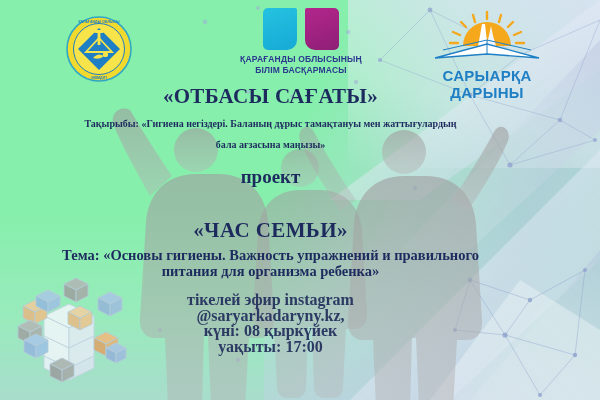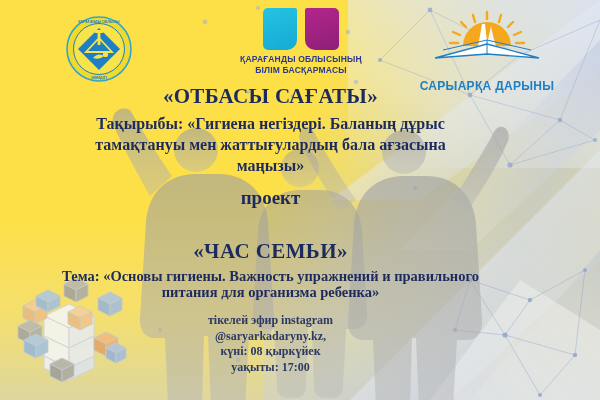--- a/index.html
+++ b/index.html
@@ -5,21 +5,21 @@
   html, body {
     margin: 0;
     padding: 0;
     background: #ffffff;
   }
   #poster {
     position: relative;
     width: 600px;
     height: 400px;
     overflow: hidden;
-    background: #fde047;
+    background: #86efac;
     font-family: "Liberation Serif", "DejaVu Serif", serif;
     text-decoration: underline;
   }
 
   
   .bg-layer {
     position: absolute;
     inset: 0;
     pointer-events: none;
   }
@@ -113,24 +113,24 @@
   }
   .logo-saryarka .mark {
     width: 120px;
     height: 52px;
     margin: 0 auto;
     position: relative;
   }
   .logo-saryarka .cap {
     font-family: "Liberation Sans", sans-serif;
     font-weight: bold;
-    font-size: 12px;
+    font-size: 15px;
     letter-spacing: 0.3px;
     color: #1f7fc4;
-    margin-top: 13px;
+    margin-top: 1px;
   }
 
   
   .cube-art {
     position: absolute;
     left: 6px;
     bottom: 8px;
     width: 126px;
     height: 120px;
     opacity: 0.9;
@@ -151,21 +151,21 @@
     line-height: 25px;
     letter-spacing: 0.3px;
   }
   .t-sub {
     font-size: 20px;
     font-weight: bold;
     line-height: 26px;
     margin-top: 1px;
   }
   .t-topic-kk {
-    font-size: 16px;
+    font-size: 10px;
     font-weight: bold;
     line-height: 21px;
     margin-top: 4px;
     padding: 0 84px;
   }
   .t-proekt {
     font-size: 19px;
     font-weight: bold;
     line-height: 24px;
     margin-top: 10px;
@@ -179,21 +179,21 @@
   }
   .t-topic-ru {
     font-size: 14.5px;
     font-weight: bold;
     line-height: 16px;
     margin-top: 4px;
     padding: 0 58px;
   }
   .t-footer {
     margin-top: 13px;
-    font-size: 12px;
+    font-size: 16px;
     font-weight: bold;
     line-height: 15.5px;
     color: #2c3a63;
   }
 </style>
 </head>
 <body>
 
 <div id="poster">
 

